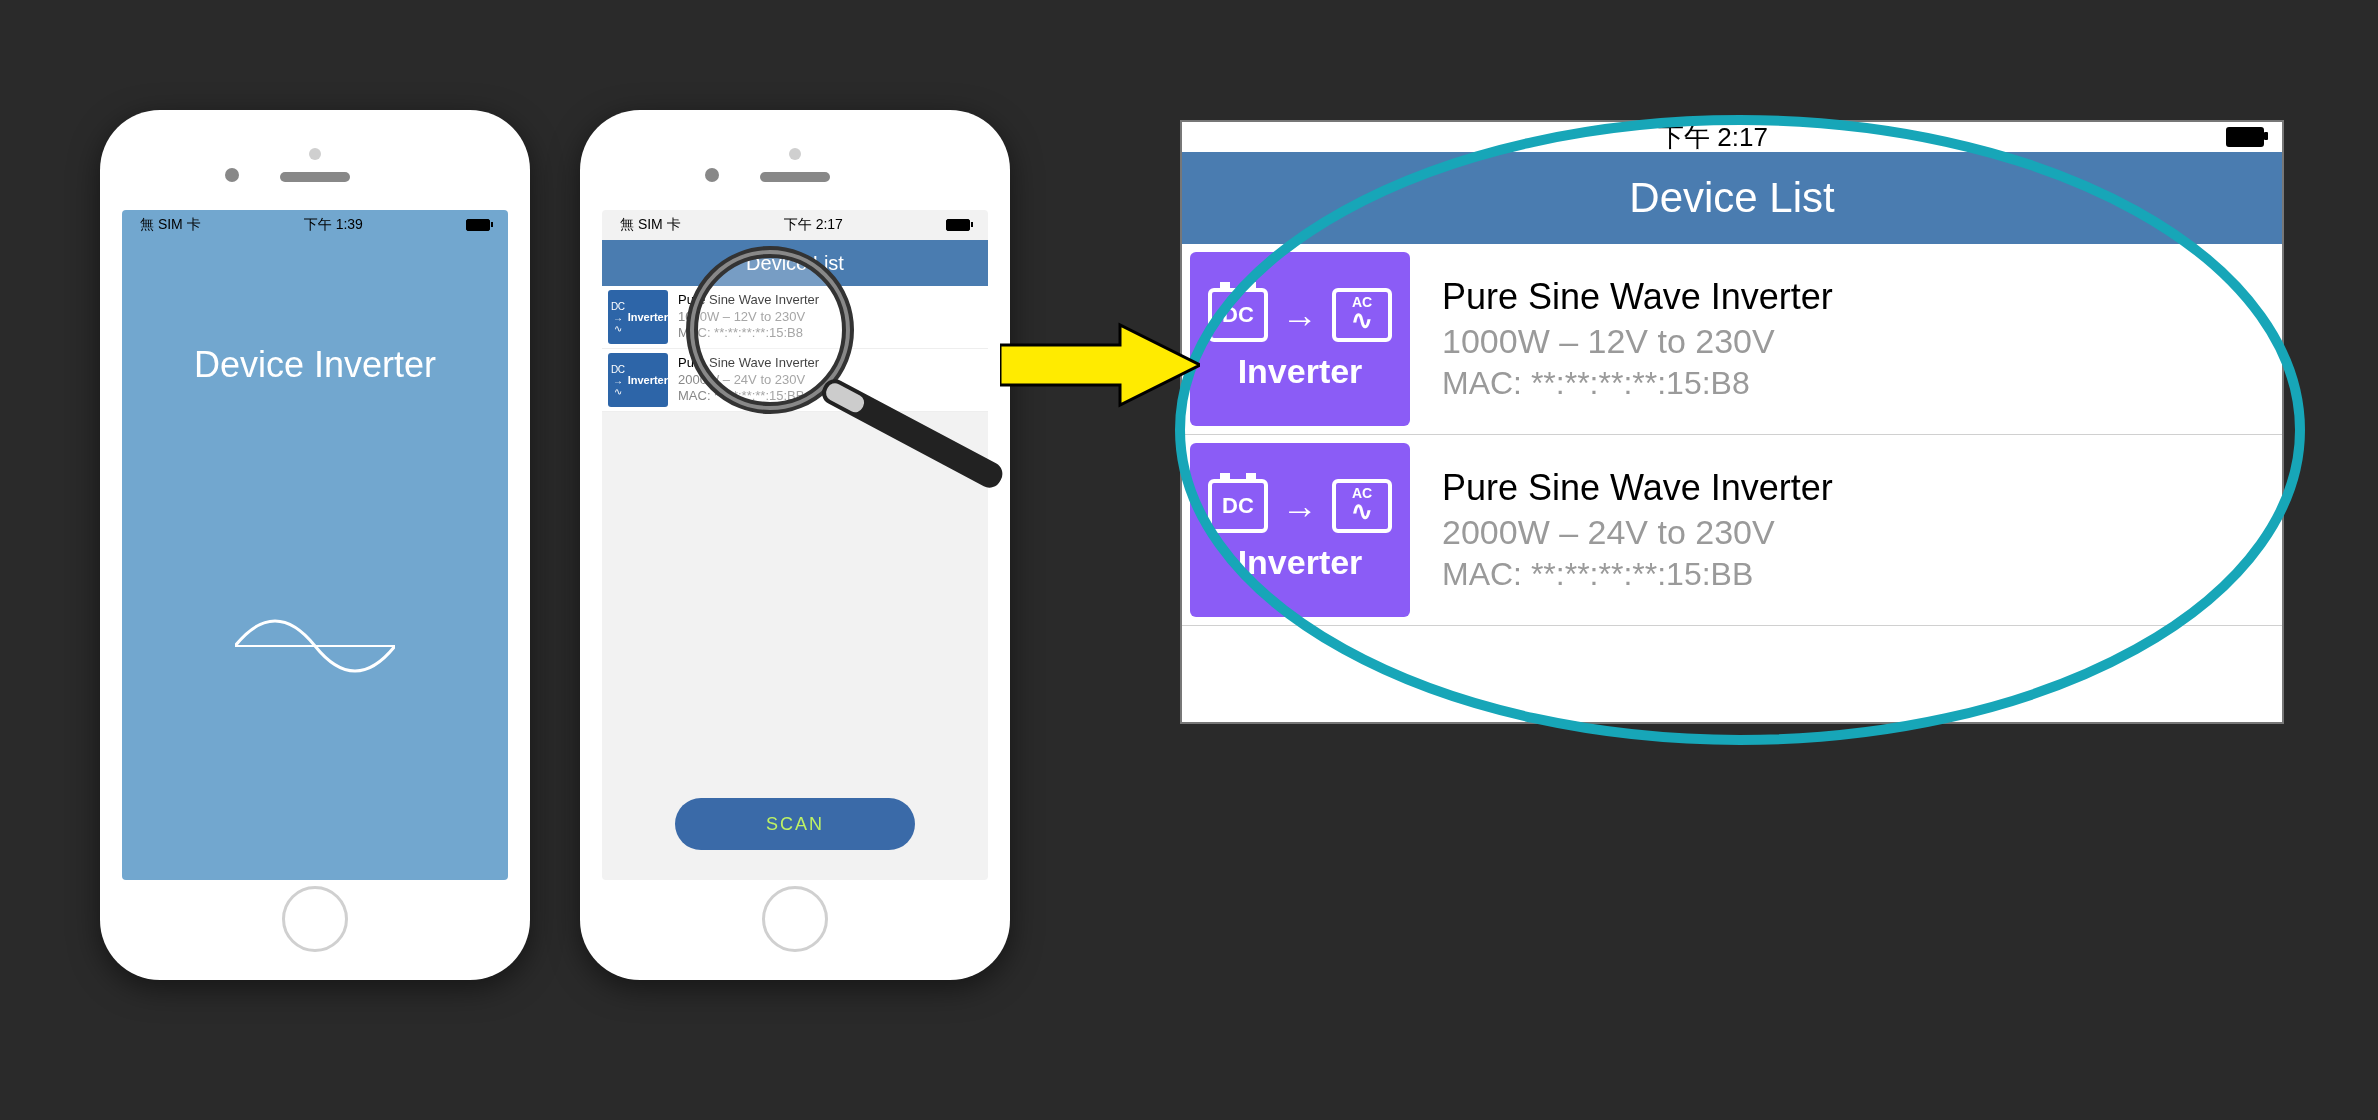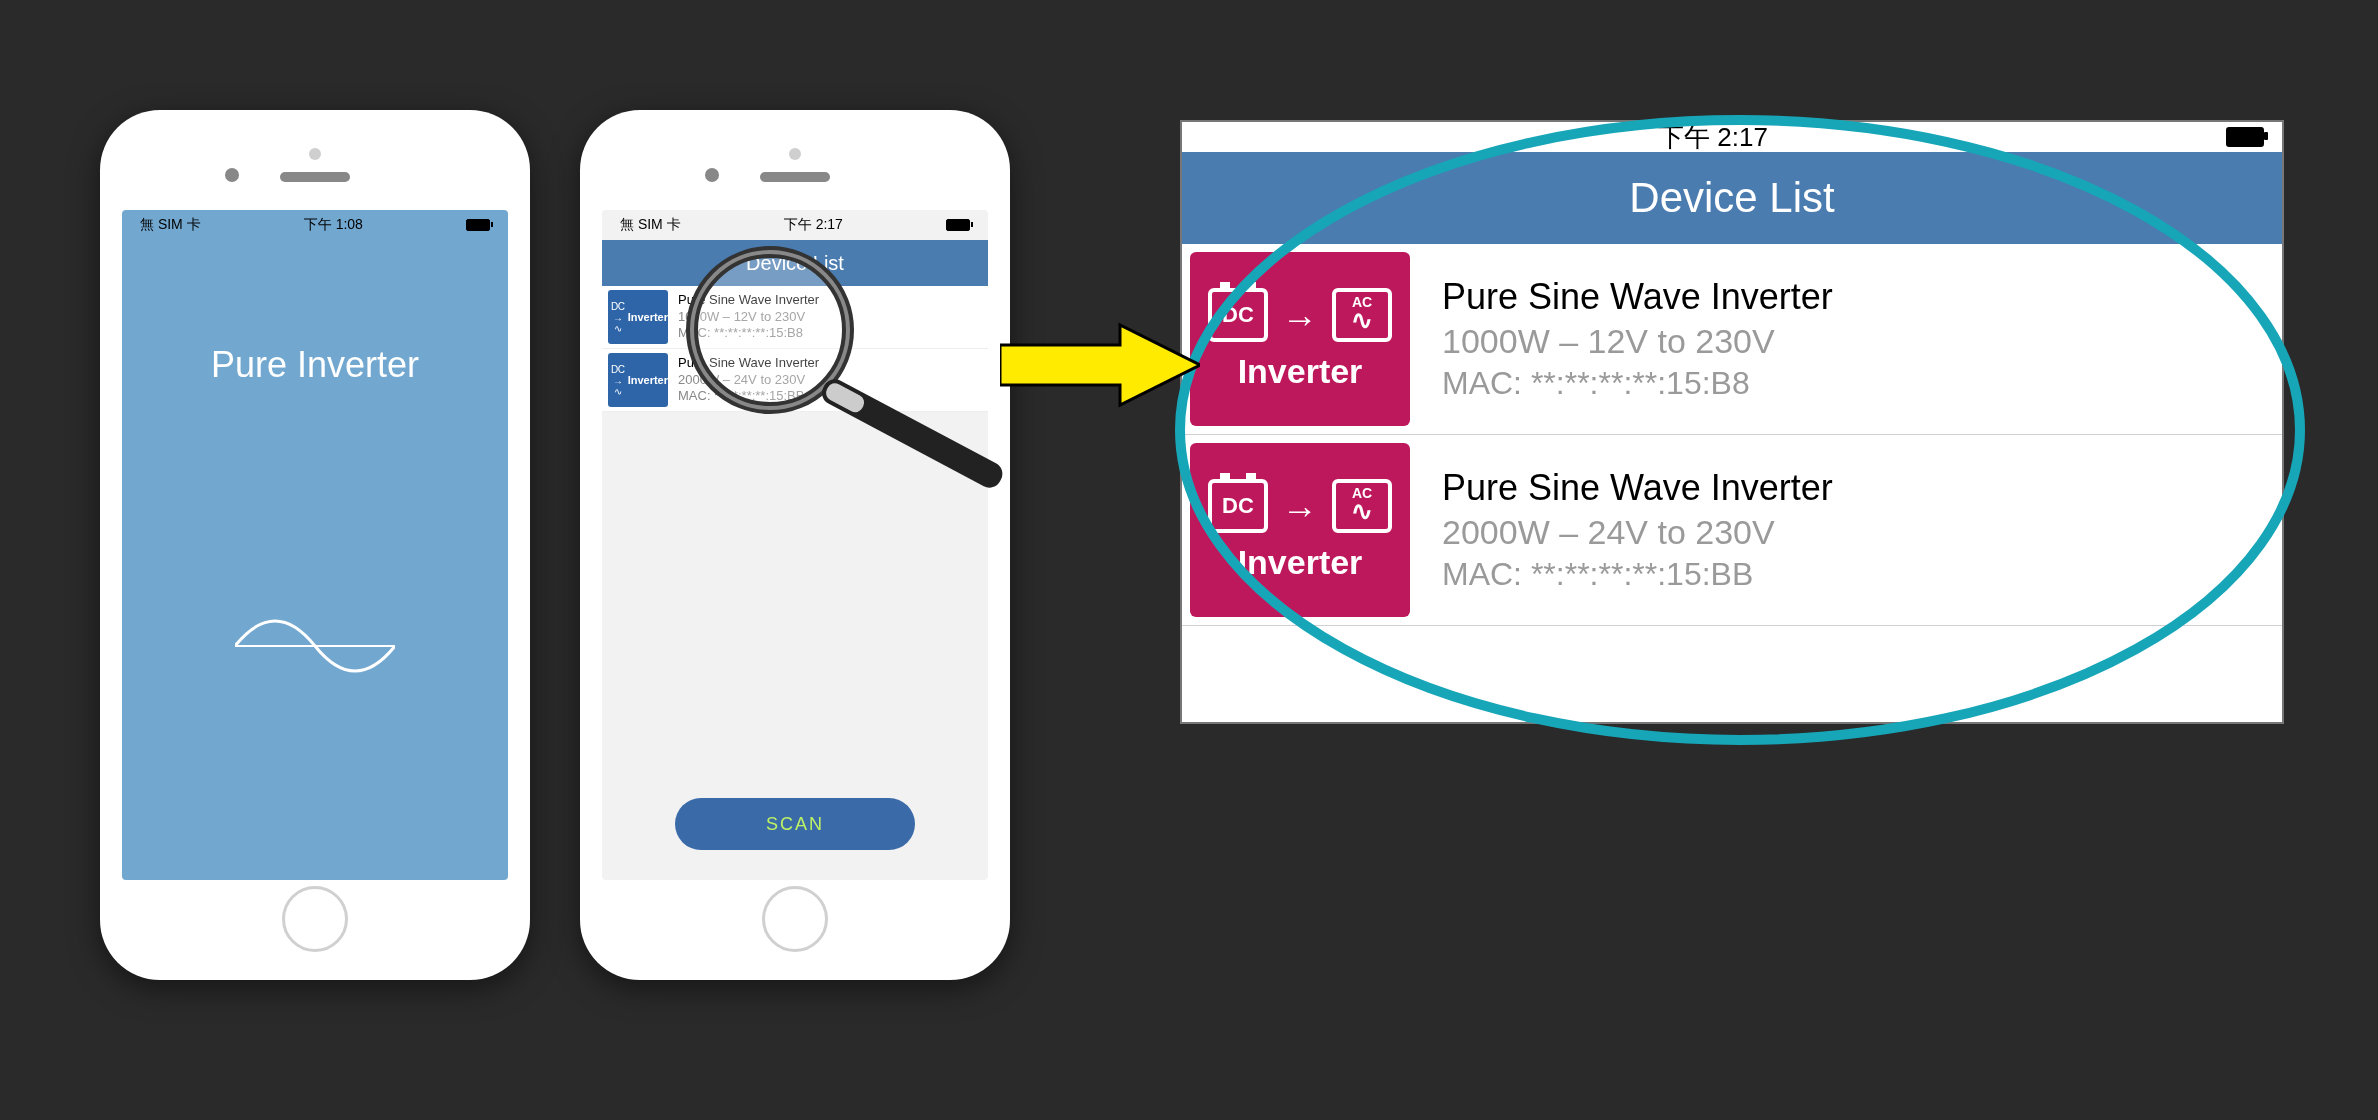--- a/index.html
+++ b/index.html
@@ -115,21 +115,21 @@
     padding:0 18px; font-size:26px; color:#000;
   }
   .zoom-header {
     height:92px; background:#4a7cb0;
     display:flex; align-items:center; justify-content:center;
     color:#fff; font-size:42px; font-weight:300;
   }
   .zoom-list { }
   .z-row { display:flex; height:190px; border-bottom:1px solid #d0d0d0; background:#fff; }
   .z-icon {
-    width:220px; margin:8px; background:#be185d; border-radius:6px;
+    width:220px; margin:8px; background:#8b5cf6; border-radius:6px;
     color:#fff; display:flex; flex-direction:column; align-items:center; justify-content:center;
   }
   .z-icon-row1 { display:flex; align-items:center; gap:14px; }
   .z-icon-dc, .z-icon-ac { width:52px; height:46px; border:4px solid #fff; border-radius:6px;
      display:flex; align-items:center; justify-content:center; font-size:22px; font-weight:600; position:relative;}
   .z-icon-dc::before { content:""; position:absolute; top:-10px; left:8px; width:10px; height:8px; background:#fff;}
   .z-icon-dc::after  { content:""; position:absolute; top:-10px; right:8px; width:10px; height:8px; background:#fff;}
   .z-icon-arrow { font-size:36px; }
   .z-icon-label { margin-top:10px; font-size:34px; font-weight:bold; }
   .z-text { flex:1; padding:18px 24px; display:flex; flex-direction:column; justify-content:center; }
@@ -182,24 +182,24 @@
 <body>
 
 <div class="phone phone1">
   <div class="earpiece-hole"></div>
   <div class="camera"></div>
   <div class="speaker"></div>
   <div class="screen">
     <div class="splash-bg">
       <div class="status-bar light">
         <span>無 SIM 卡</span>
-        <span>下午 1:08</span>
+        <span>下午 1:39</span>
         <span class="small-battery"></span>
       </div>
-      <div class="splash-title">Pure Inverter</div>
+      <div class="splash-title">Device Inverter</div>
       <svg class="sinewave-icon" width="160" height="80" viewBox="0 0 160 80">
         <path d="M0 40 Q 40 -10 80 40 Q 120 90 160 40" stroke="#fff" stroke-width="3" fill="none"></path>
         <line x1="0" y1="40" x2="160" y2="40" stroke="#fff" stroke-width="2"></line>
       </svg>
     </div>
   </div>
   <div class="home-btn"></div>
 </div>
 
 <div class="phone phone2">

